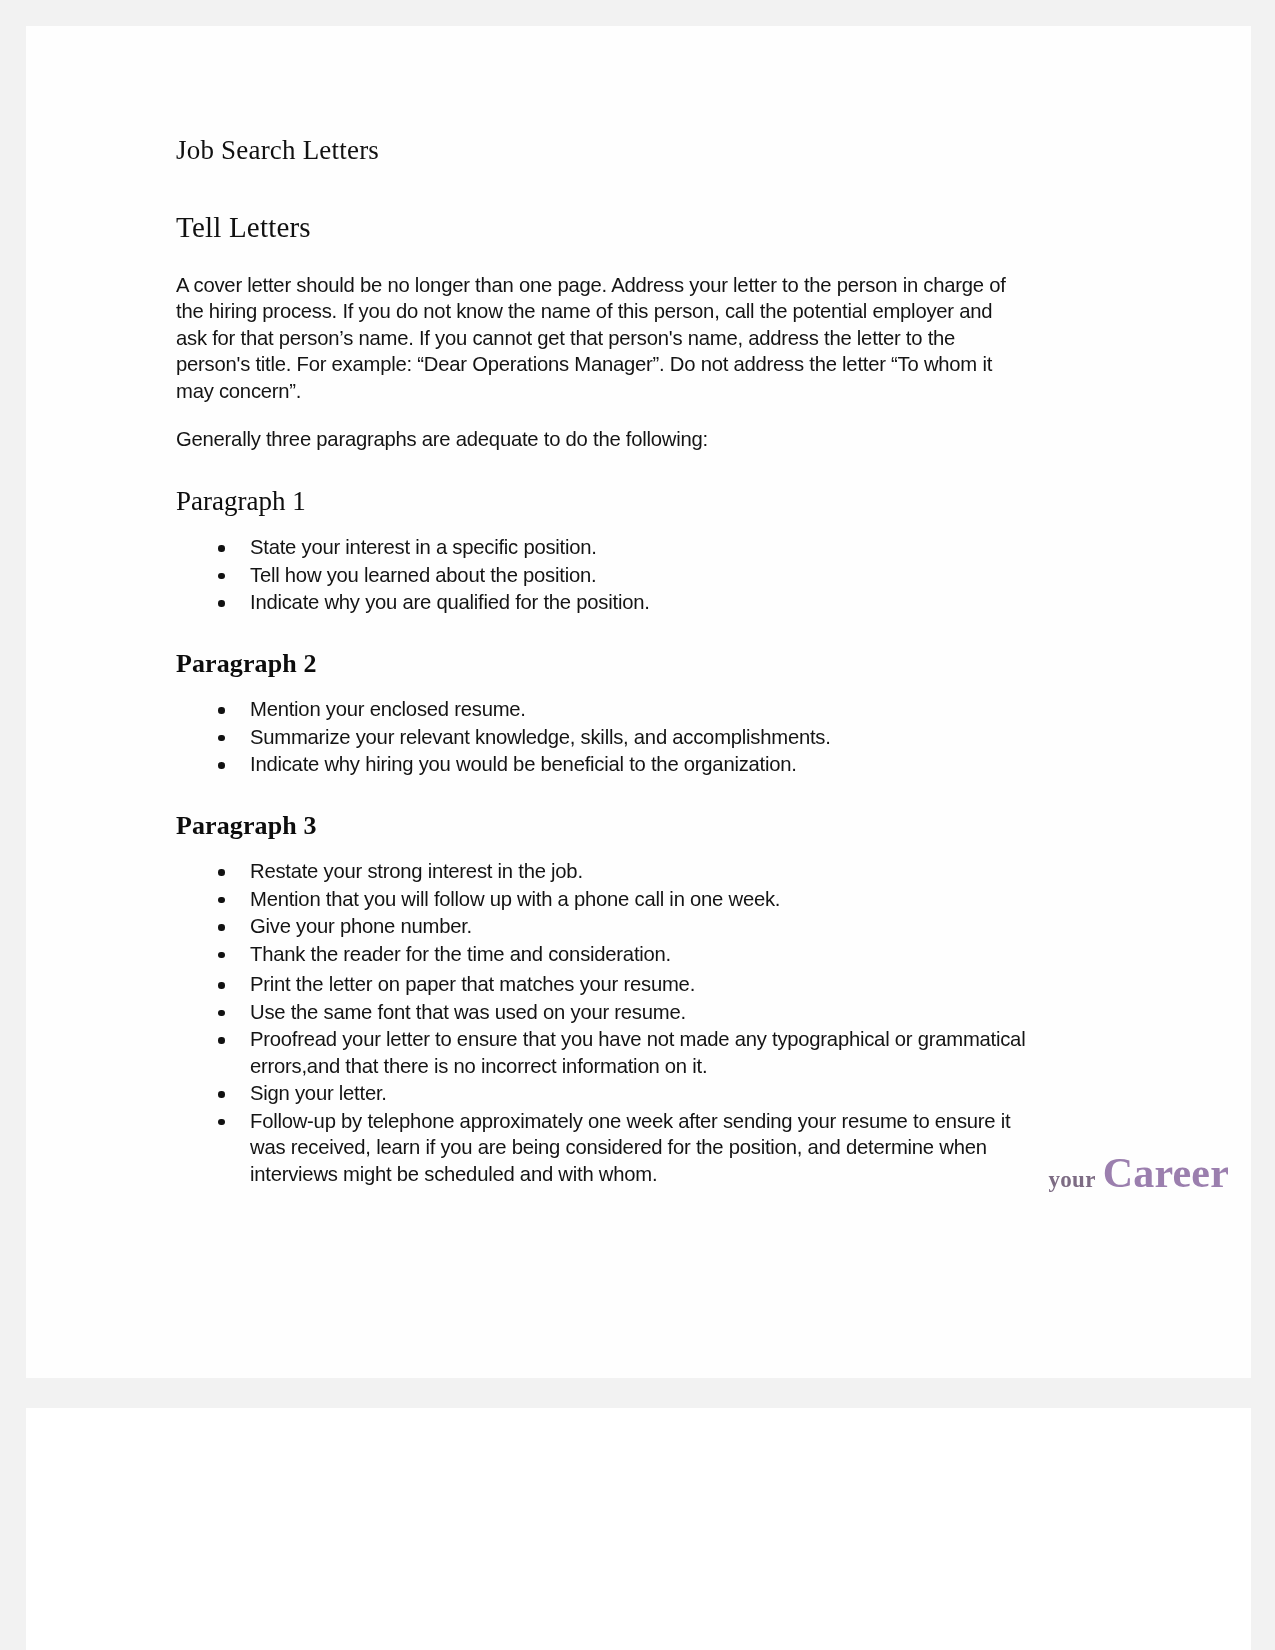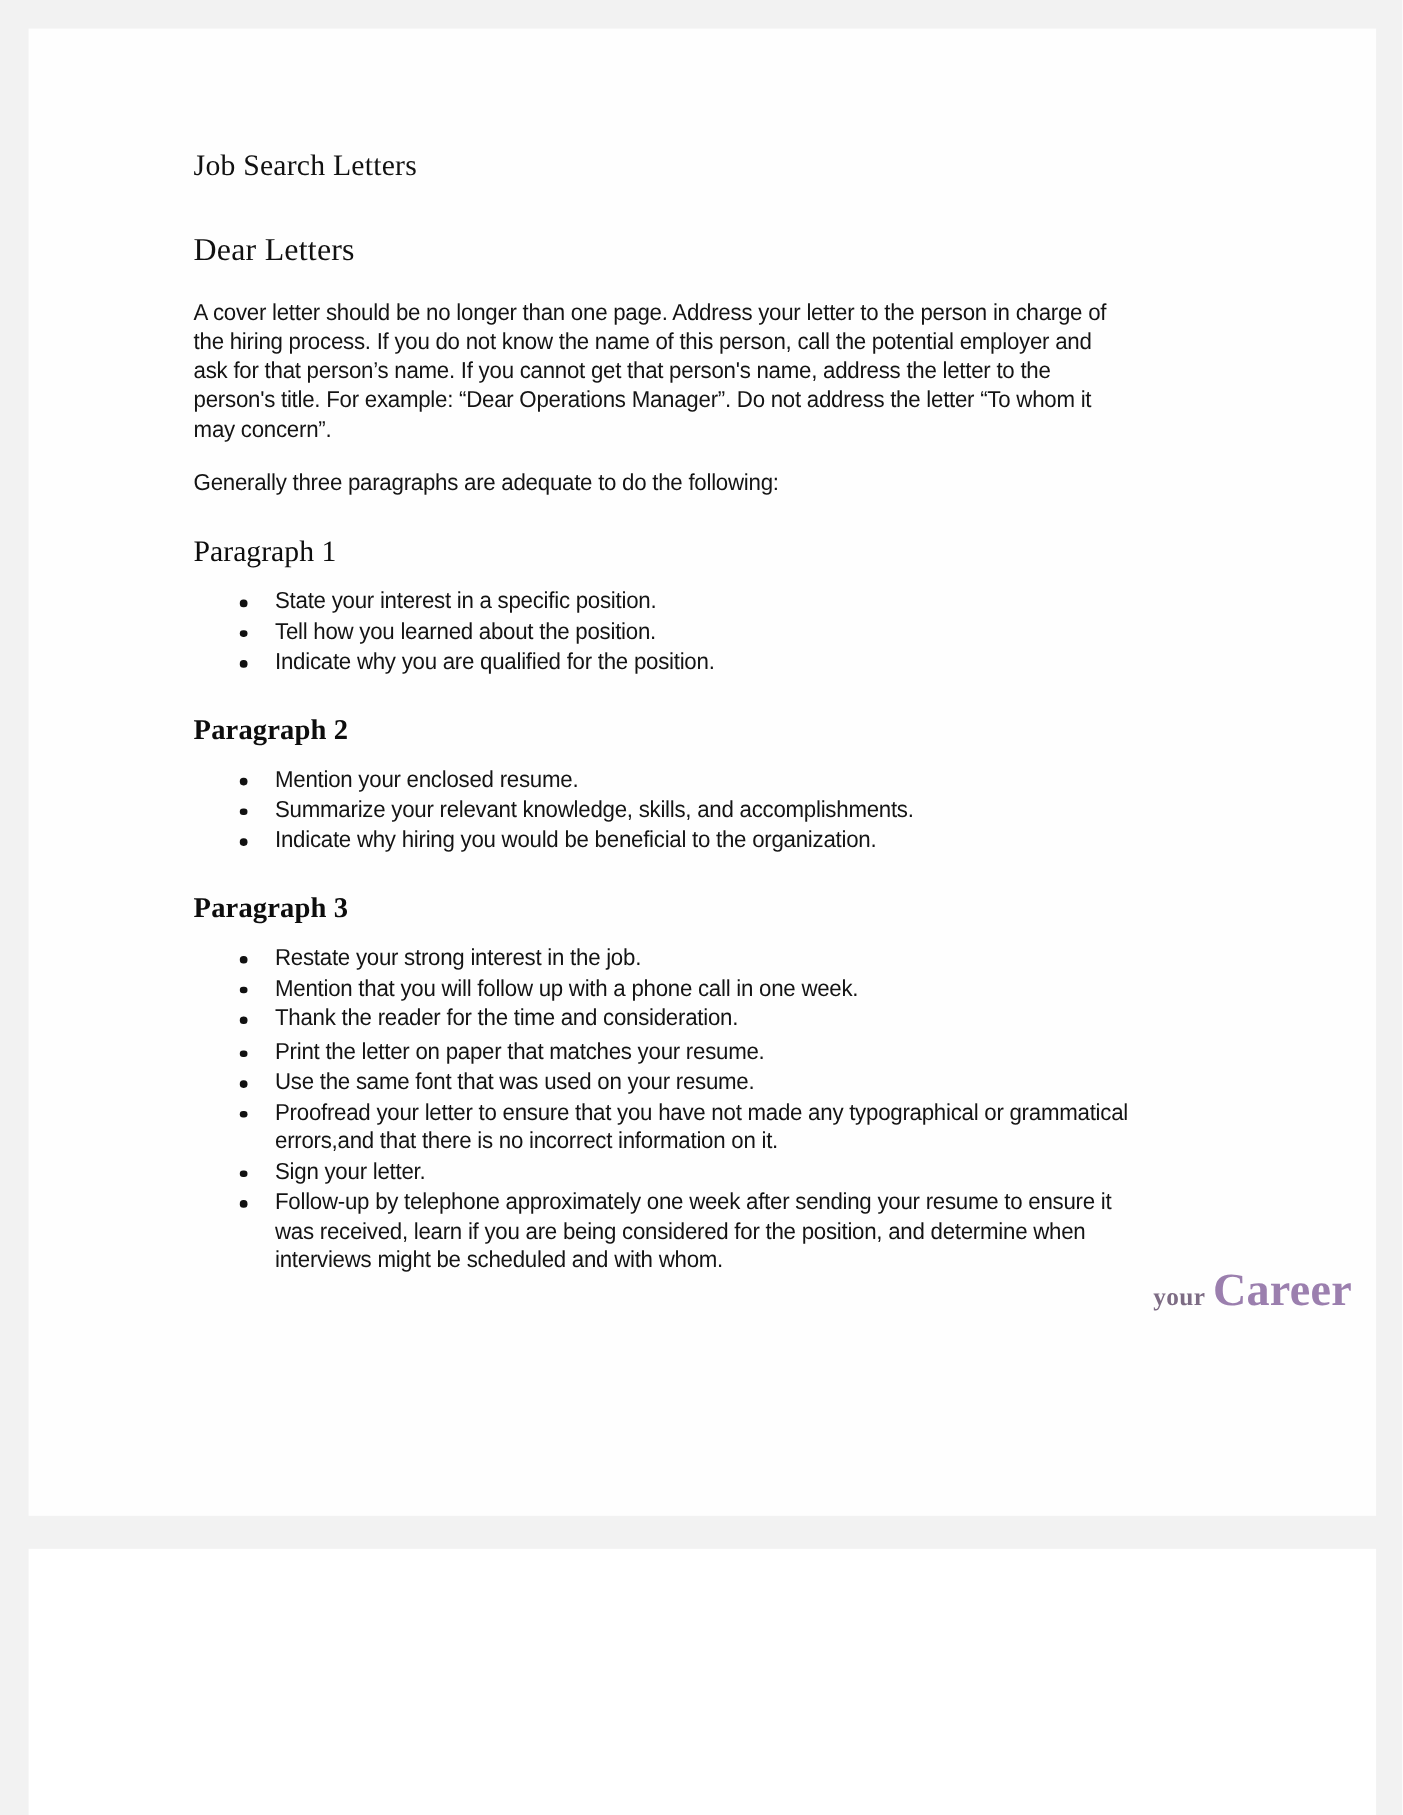--- a/index.html
+++ b/index.html
@@ -181,21 +181,21 @@
 
   <div id="scan-edge-top"></div>
   <div id="scan-edge-bottom"></div>
   <div id="scan-edge-left"></div>
   <div id="scan-edge-right"></div>
 
   <div id="content">
 
     <h1 class="doc-title">Job Search Letters</h1>
 
-    <h2 class="section-title">Dear Letters</h2>
+    <h2 class="section-title">Tell Letters</h2>
 
     <p class="body-text">A cover letter should be no longer than one page. Address your letter to the person in charge of the hiring process. If you do not know the name of this person, call the potential employer and ask for that person’s name. If you cannot get that person's name, address the letter to the person's title. For example: “Dear Operations Manager”. Do not address the letter “To whom it may concern”.</p>
 
     <p class="body-text">Generally three paragraphs are adequate to do the following:</p>
 
     <h3 class="para-head">Paragraph 1</h3>
     <div class="list-block">
       <ul class="bullets">
         <li>
           <span class="li-text">State your interest in a specific position.</span>
@@ -225,20 +225,23 @@
     </div>
 
     <h3 class="para-head bold">Paragraph 3</h3>
     <div class="list-block">
       <ul class="bullets">
         <li>
           <span class="li-text">Restate your strong interest in the job.</span>
         </li>
         <li>
           <span class="li-text">Mention that you will follow up with a phone call in one week.</span>
+        </li>
+        <li>
+          <span class="li-text">Give your phone number.</span>
         </li>
         <li>
           <span class="li-text">Thank the reader for the time and consideration.</span>
         </li>
       </ul>
     </div>
 
     <div class="list-block">
       <ul class="bullets">
         <li>

